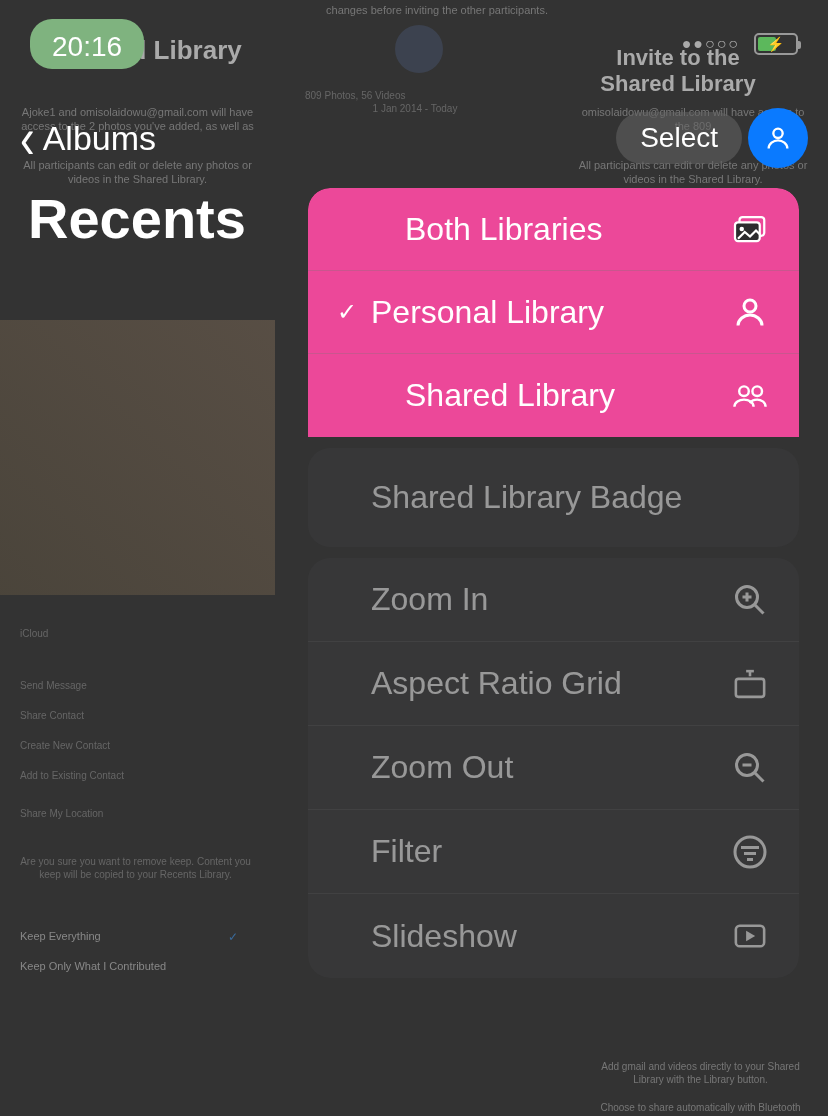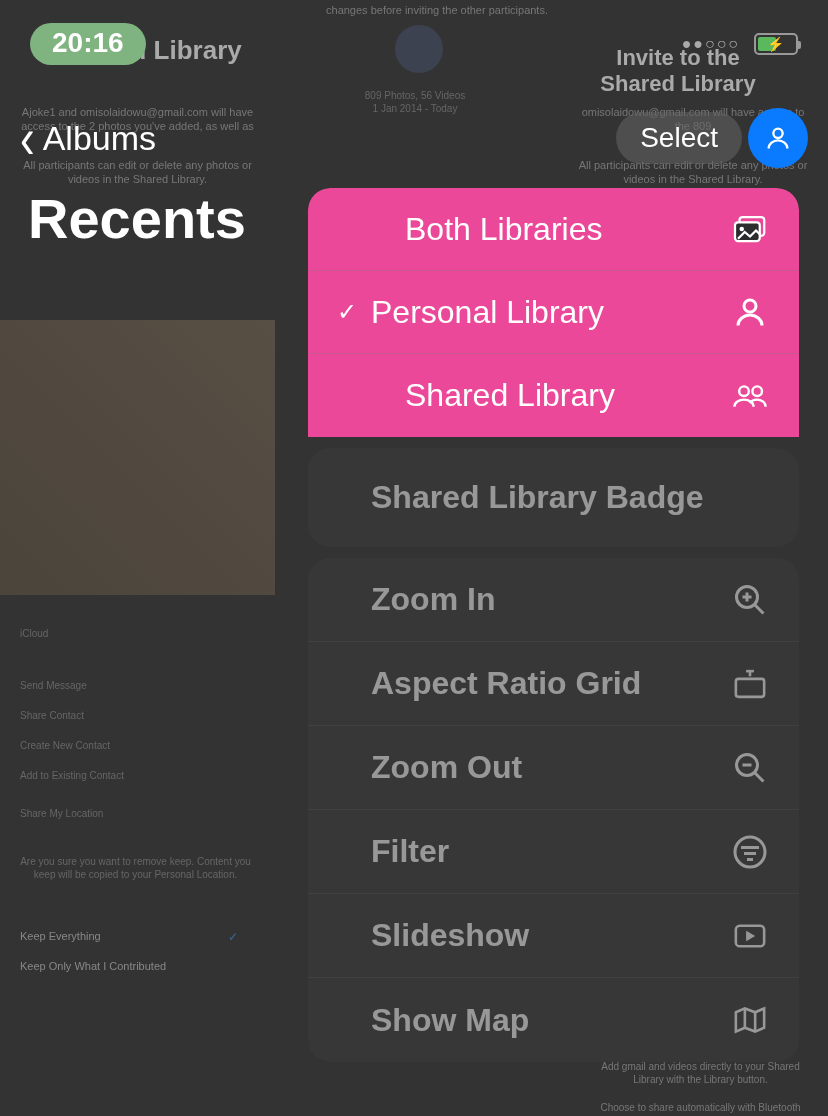--- a/index.html
+++ b/index.html
@@ -23,40 +23,40 @@
     }
     .bg-top1 { position: absolute; top: 4px; left: 280px; right: 280px; text-align: right; font-size: 11px; color: #777; }
     .bg-title-right { position: absolute; top: 45px; right: 40px; width: 220px; text-align: center; color: #aaa; font-size: 22px; font-weight: 600; }
     .bg-title-left { position: absolute; top: 35px; left: 40px; width: 220px; text-align: center; color: #aaa; font-size: 26px; font-weight: 600; }
     .bg-text-left { position: absolute; top: 105px; left: 20px; width: 235px; color: #777; text-align: center; font-size: 11px; line-height: 1.3; }
     .bg-text-left2 { position: absolute; top: 158px; left: 20px; width: 235px; color: #777; text-align: center; font-size: 11px; line-height: 1.3; }
     .bg-text-right { position: absolute; top: 105px; right: 15px; width: 240px; color: #777; text-align: center; font-size: 11px; line-height: 1.3; }
     .bg-text-right2 { position: absolute; top: 158px; right: 15px; width: 240px; color: #777; text-align: center; font-size: 11px; line-height: 1.3; }
     .bg-photo-grid { position: absolute; top: 320px; left: 0; width: 275px; height: 275px; background: linear-gradient(45deg, #5a5040, #706050); opacity: 0.6; }
     .bg-circle { position: absolute; top: 25px; left: 395px; width: 48px; height: 48px; border-radius: 50%; background: #4a5a7a; opacity: 0.4; }
-    .bg-mid-text { position: absolute; top: 90px; left: 305px; width: 220px; text-align:center; font-size: 10px; color:#666; }
+    .bg-mid-text { position: absolute; top: 90px; left: 305px; width: 220px; text-align:left; font-size: 10px; color:#666; }
     .bg-mid-text2 { position: absolute; top: 103px; left: 305px; width: 220px; text-align:center; font-size: 10px; color:#666; }
     .bg-lower1 { position: absolute; top: 628px; left: 20px; font-size: 10px; color:#666; }
     .bg-lower-item { position: absolute; left: 20px; font-size: 10px; color:#666; }
     .bg-popup { position: absolute; top: 855px; left: 18px; width: 235px; text-align:center; font-size:10px; color:#666; line-height:1.3;}
     .bg-option1 { position: absolute; top: 930px; left: 20px; width: 230px; font-size: 11px; color: #888; }
     .bg-option2 { position: absolute; top: 960px; left: 20px; font-size: 11px; color: #888; }
     .bg-check { position: absolute; top: 930px; left: 228px; font-size: 12px; color: #3a6a9a; }
     .bg-bottom-right1 { position: absolute; top: 1060px; right: 15px; width: 225px; text-align:center; font-size:10px; color:#777; line-height:1.3;}
     .bg-bottom-right2 { position: absolute; top: 1102px; right: 15px; width: 225px; text-align:center; font-size:10px; color:#777; }
 
     .status-bar {
       position: absolute; top: 24px; left: 0; right: 0; height: 40px;
       display: flex; justify-content: space-between; align-items: center;
       padding: 0 30px;
       z-index: 10;
     }
     .time-pill {
-      background: #7fb37f; color: #fff; padding: 4px 22px 6px;
-      border-radius: 22px; font-size: 28px; font-weight: 700;
+      background: #7fb37f; color: #fff; padding: 12px 22px 6px;
+      border-radius: 22px; font-size: 28px; font-weight: 400;
     }
     .status-right { display: flex; align-items: center; gap: 6px; }
     .dots { font-size: 16px; color: #aaa; letter-spacing: 2px; margin-right: 8px; }
     .battery { width: 44px; height: 22px; border: 2px solid #999; border-radius: 5px; position: relative; }
     .battery::after { content:''; position:absolute; right:-5px; top:6px; width:3px; height:8px; background:#999; border-radius:0 2px 2px 0;}
     .battery-fill { position:absolute; left:2px; top:2px; bottom:2px; width:45%; background:#5cb85c; border-radius:2px;}
     .battery-bolt { position:absolute; left:50%; top:50%; transform:translate(-50%,-50%); color:#fff; font-size:14px;}
 
     .nav-bar {
       position: absolute; top: 108px; left: 0; right: 0;
@@ -85,21 +85,21 @@
     }
     .menu-section {
       background: #ec4899;
       margin-bottom: 0;
     }
     .menu-section.dimmed {
       background: rgba(60,60,62,0.9);
       opacity: 0.56;
       color: #ddd;
     }
-    .menu-section.gap { margin-top: 11px; font-weight: bold; }
+    .menu-section.gap { margin-top: 11px; }
     .menu-item {
       display: flex; align-items: center;
       padding: 0 29px;
       height: 83px;
       color: #fff; font-size: 32px;
       position: relative;
       border-bottom: 1px solid rgba(120,120,120,0.3);
     }
     .menu-section .menu-item:last-child { border-bottom: none; }
     .menu-item.small { height: 84px; }
@@ -134,21 +134,21 @@
   <div class="bg-text-left2">All participants can edit or delete any photos or videos in the Shared Library.</div>
   <div class="bg-text-right">omisolaidowu@gmail.com will have access to the 809</div>
   <div class="bg-text-right2">All participants can edit or delete any photos or videos in the Shared Library.</div>
   <div class="bg-photo-grid"></div>
   <div class="bg-lower1">iCloud</div>
   <div class="bg-lower-item" style="top:680px">Send Message</div>
   <div class="bg-lower-item" style="top:710px">Share Contact</div>
   <div class="bg-lower-item" style="top:740px">Create New Contact</div>
   <div class="bg-lower-item" style="top:770px">Add to Existing Contact</div>
   <div class="bg-lower-item" style="top:808px">Share My Location</div>
-  <div class="bg-popup">Are you sure you want to remove keep. Content you keep will be copied to your Personal Location.</div>
+  <div class="bg-popup">Are you sure you want to remove keep. Content you keep will be copied to your Recents Library.</div>
   <div class="bg-option1">Keep Everything</div>
   <div class="bg-check">✓</div>
   <div class="bg-option2">Keep Only What I Contributed</div>
   <div class="bg-bottom-right1">Add gmail and videos directly to your Shared Library with the Library button.</div>
   <div class="bg-bottom-right2">Choose to share automatically with Bluetooth</div>
 </div>
 
 <div class="status-bar">
   <div class="time-pill">20:16</div>
   <div class="status-right">
@@ -268,25 +268,15 @@
     </div>
     <div class="menu-item small">
       <span class="label">Slideshow</span>
       <span class="m-icon">
         <svg viewBox="0 0 28 24" fill="none" stroke="#e8e8e8" stroke-width="2">
             <rect x="3" y="4" width="22" height="16" rx="3"></rect>
             <path d="M11 8 l7 4 l-7 4 z" fill="#e8e8e8" stroke="none"></path>
           </svg>
       </span>
     </div>
-    <div class="menu-item small">
-      <span class="label">Show Map</span>
-      <span class="m-icon">
-        <svg viewBox="0 0 28 24" fill="none" stroke="#e8e8e8" stroke-width="2">
-            <path d="M3 6 l7 -3 l8 3 l7 -3 v15 l-7 3 l-8 -3 l-7 3 z"></path>
-            <line x1="10" y1="3" x2="10" y2="18"></line>
-            <line x1="18" y1="6" x2="18" y2="21"></line>
-          </svg>
-      </span>
-    </div>
   </div>
 
 </div>
 
 </body></html>

